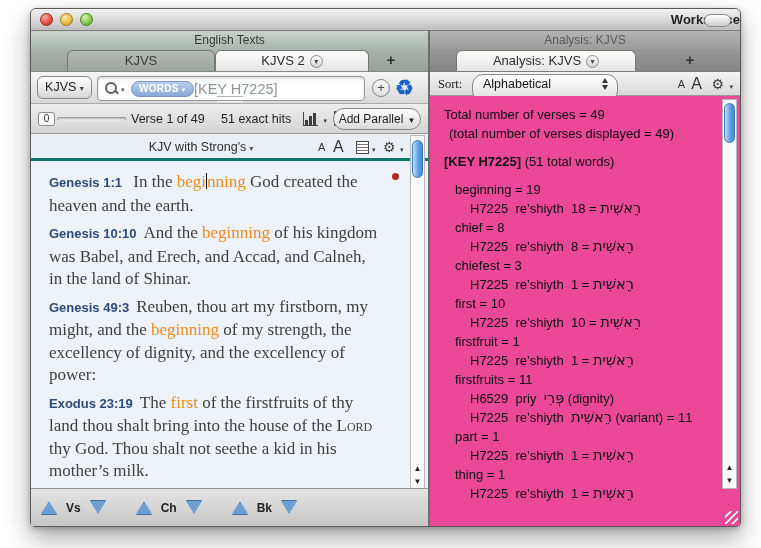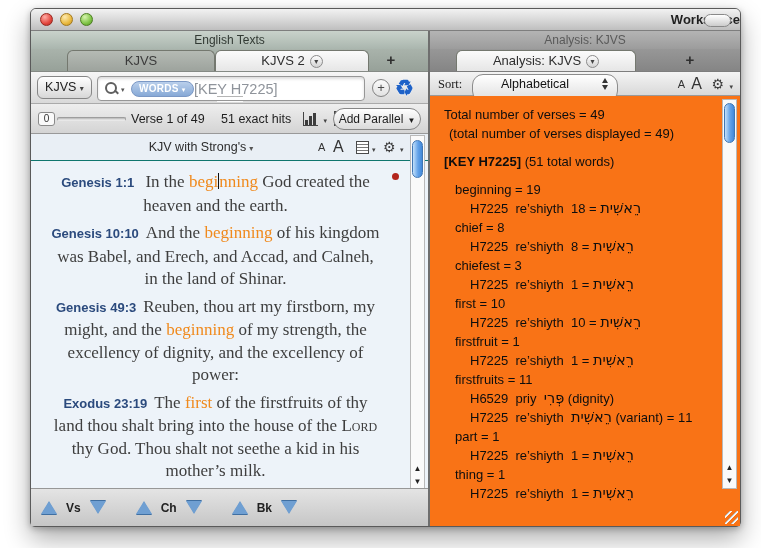--- a/index.html
+++ b/index.html
@@ -97,38 +97,38 @@
                  border:2px solid #4a4a4a; background:#f4f4f4; }
   .details-btn::before { content:""; position:absolute; left:1px; top:1px; width:7px; height:7px;
                          border:1px solid #4a4a4a; background:#dcdcdc; }
   .add-parallel { position:absolute; right:7px; top:4px; width:88px; height:22px; border:1px solid #868686;
                   border-radius:11px; background:linear-gradient(#ffffff,#dadada); font-size:12px;
                   color:#1d1d1d; text-align:center; line-height:20px; }
   .add-parallel .btn-arrow { font-size:8px; margin-left:4px; }
 
   
   .text-header { position:absolute; left:0; right:0; top:103px; height:27px; background:#e9eff5;
-                 border-bottom:1px solid #0f766e; }
+                 border-bottom:3px solid #0f766e; }
   .text-title { position:absolute; left:60px; width:220px; text-align:center; font-size:12.5px;
                 color:#2c2c2c; line-height:27px; }
   .text-title .btn-arrow { font-size:8px; color:#555; margin-left:3px; }
   .fontsize-small { position:absolute; left:287px; top:0; font-size:11px; color:#333; line-height:27px; }
   .fontsize-large { position:absolute; left:302px; top:0; font-size:16px; color:#333; line-height:26px; }
   .display-btn { position:absolute; left:325px; top:7px; width:13px; height:13px; border:1px solid #4a4a4a;
                  background:repeating-linear-gradient(#fff 0 2px, #777 2px 3px); }
   .display-arrow, .gear-arrow { position:absolute; top:12px; font-size:7px; color:#444; }
   .display-arrow { left:341px; }
   .gear-btn { position:absolute; left:352px; top:0; font-size:14px; color:#3d3d3d; line-height:27px; }
   .gear-arrow { left:369px; }
 
   
   .text-area { position:absolute; left:0; right:0; top:130px; bottom:38px; background:#edf3f9;
                overflow:hidden; padding:10px 46px 0 18px; }
   .verse { font-family:"Liberation Serif", serif; font-size:17px; line-height:22.5px; color:#3e3e3e;
-           margin-bottom:5px;text-align:center; }
+           margin-bottom:5px; }
   .verse .ref { font-family:"Liberation Sans", sans-serif; font-size:13px; font-weight:700;
                 color:#2b4a7d; margin-right:7px; }
   .verse .hl { color:#f08a1d; }
   .verse .sc { font-variant:small-caps; }
   .verse .caret { display:inline-block; width:0; border-left:1px solid #111; height:16px; vertical-align:-2px; }
   .anno-dot { position:absolute; top:12px; right:29px; width:7px; height:7px; border-radius:50%;
               background:#b3251d; }
 
   
   .vscroll { position:absolute; width:15px; background:#fafafa; border:1px solid #b9b9b9; }
@@ -153,31 +153,31 @@
   .tri.up   { border-bottom:13px solid #6f9fd2; filter:drop-shadow(0 1px 0 #3f6fa2); }
   .tri.down { border-top:13px solid #6f9fd2; filter:drop-shadow(0 -1px 0 #3f6fa2); }
 
   
   .sort-bar { position:absolute; left:0; right:0; top:40px; height:25px;
               background:linear-gradient(#f4f4f4,#d9d9d9); border-top:1px solid #7d7d7d;
               border-bottom:1px solid #9a9a9a; font-size:12.5px; color:#1c1c1c; }
   .sort-label { position:absolute; left:8px; line-height:24px;font-family:Liberation Serif, serif; }
   .sort-select { position:absolute; left:42px; top:2px; width:146px; height:28px; border:1px solid #8c8c8c;
                  border-radius:11px; background:linear-gradient(#ffffff,#dedede); line-height:18px;
-                 padding-left:28px; color:#111; }
+                 padding-left:10px; color:#111; }
   .stepper { position:absolute; right:9px; top:3px; }
   .stepper i { display:block; width:0; height:0; border-left:3.5px solid transparent; border-right:3.5px solid transparent; }
   .stepper i.up { border-bottom:5px solid #333; margin-bottom:2px; }
   .stepper i.dn { border-top:5px solid #333; }
   .r-font-small { position:absolute; right:55px; top:0; font-size:11px; color:#333; line-height:25px; }
   .r-font-large { position:absolute; right:38px; top:0; font-size:16px; color:#333; line-height:24px; }
   .r-gear { position:absolute; right:16px; top:0; font-size:14px; color:#3d3d3d; line-height:25px; }
   .r-gear-arrow { position:absolute; right:7px; top:11px; font-size:7px; color:#444; }
 
-  .analysis { position:absolute; left:0; right:0; top:65px; bottom:0; background:#f97316;
+  .analysis { position:absolute; left:0; right:0; top:65px; bottom:0; background:#ec4899;
               padding:9px 24px 0 14px; overflow:hidden; font-size:13px; color:#0e0e0e; }
   .a-line { line-height:19px; white-space:nowrap; }
   .a-blank { height:9px; }
   .a-line.i1 { padding-left:5px; }
   .a-line.i2 { padding-left:11px; }
   .a-line.i3 { padding-left:26px; }
   .a-line .b { font-weight:700; }
   .a-line .heb { font-family:"DejaVu Sans", sans-serif; font-size:14.5px; }
 </style>
 </head>

